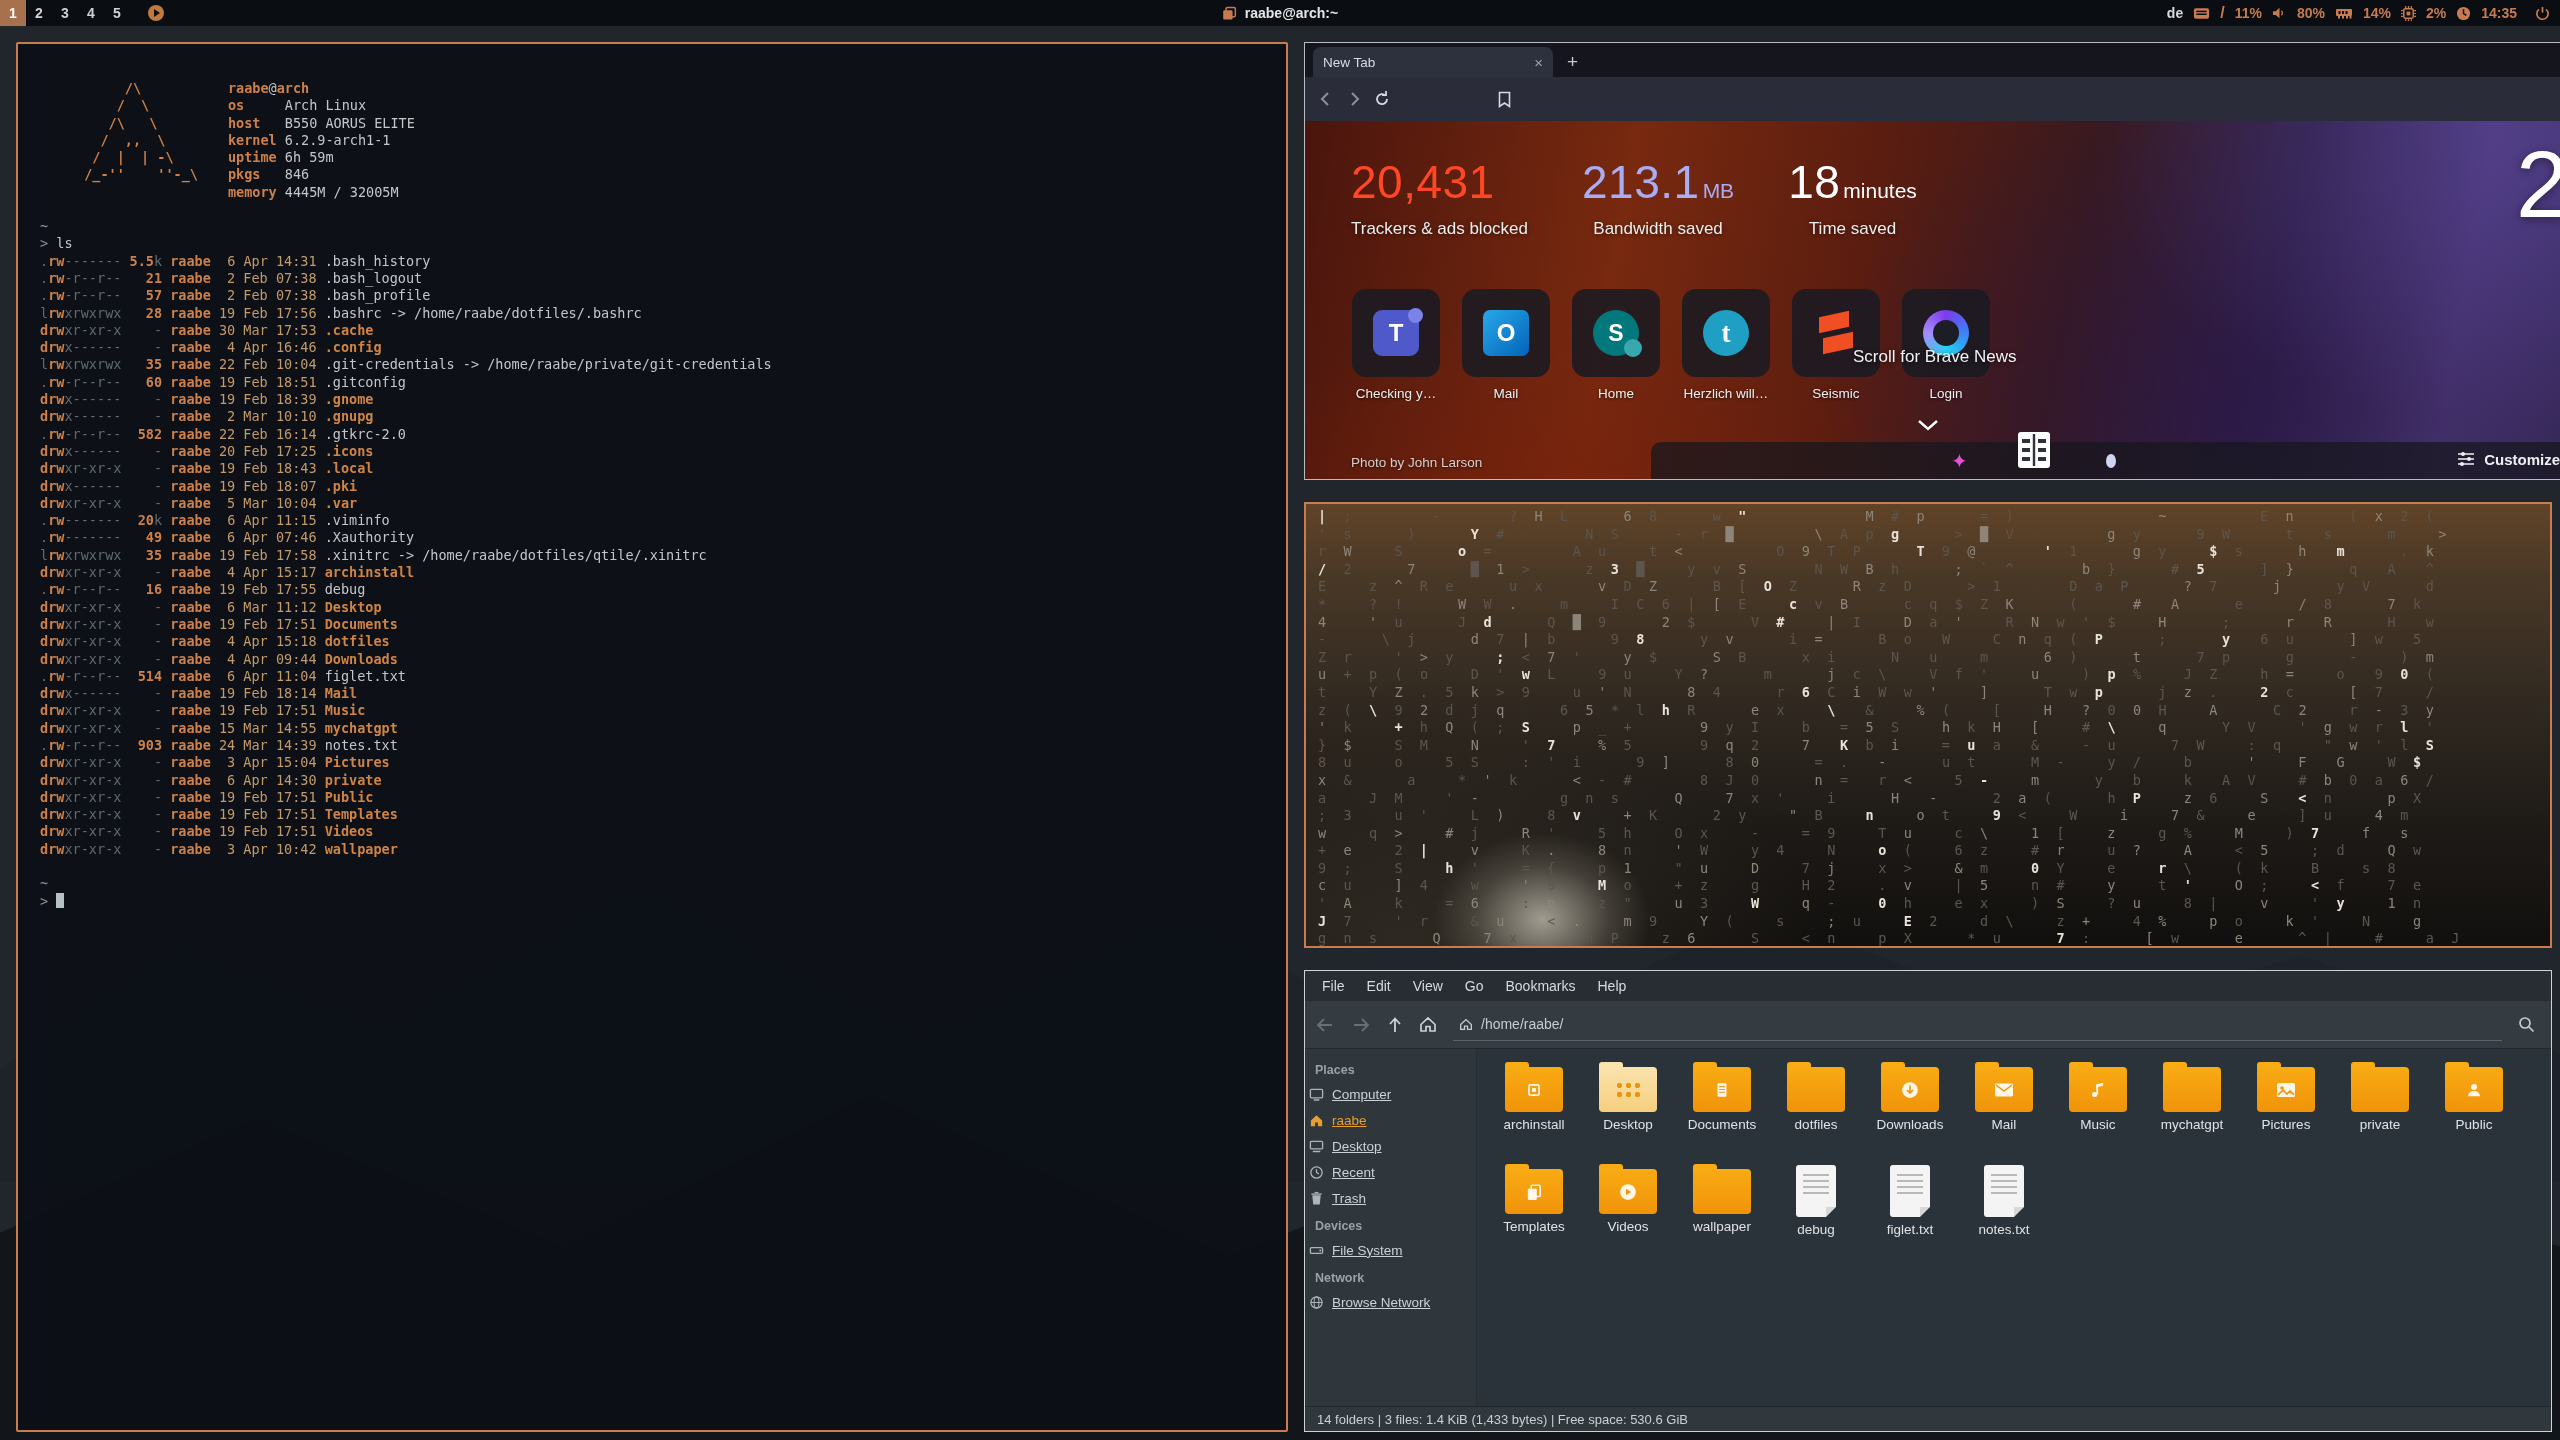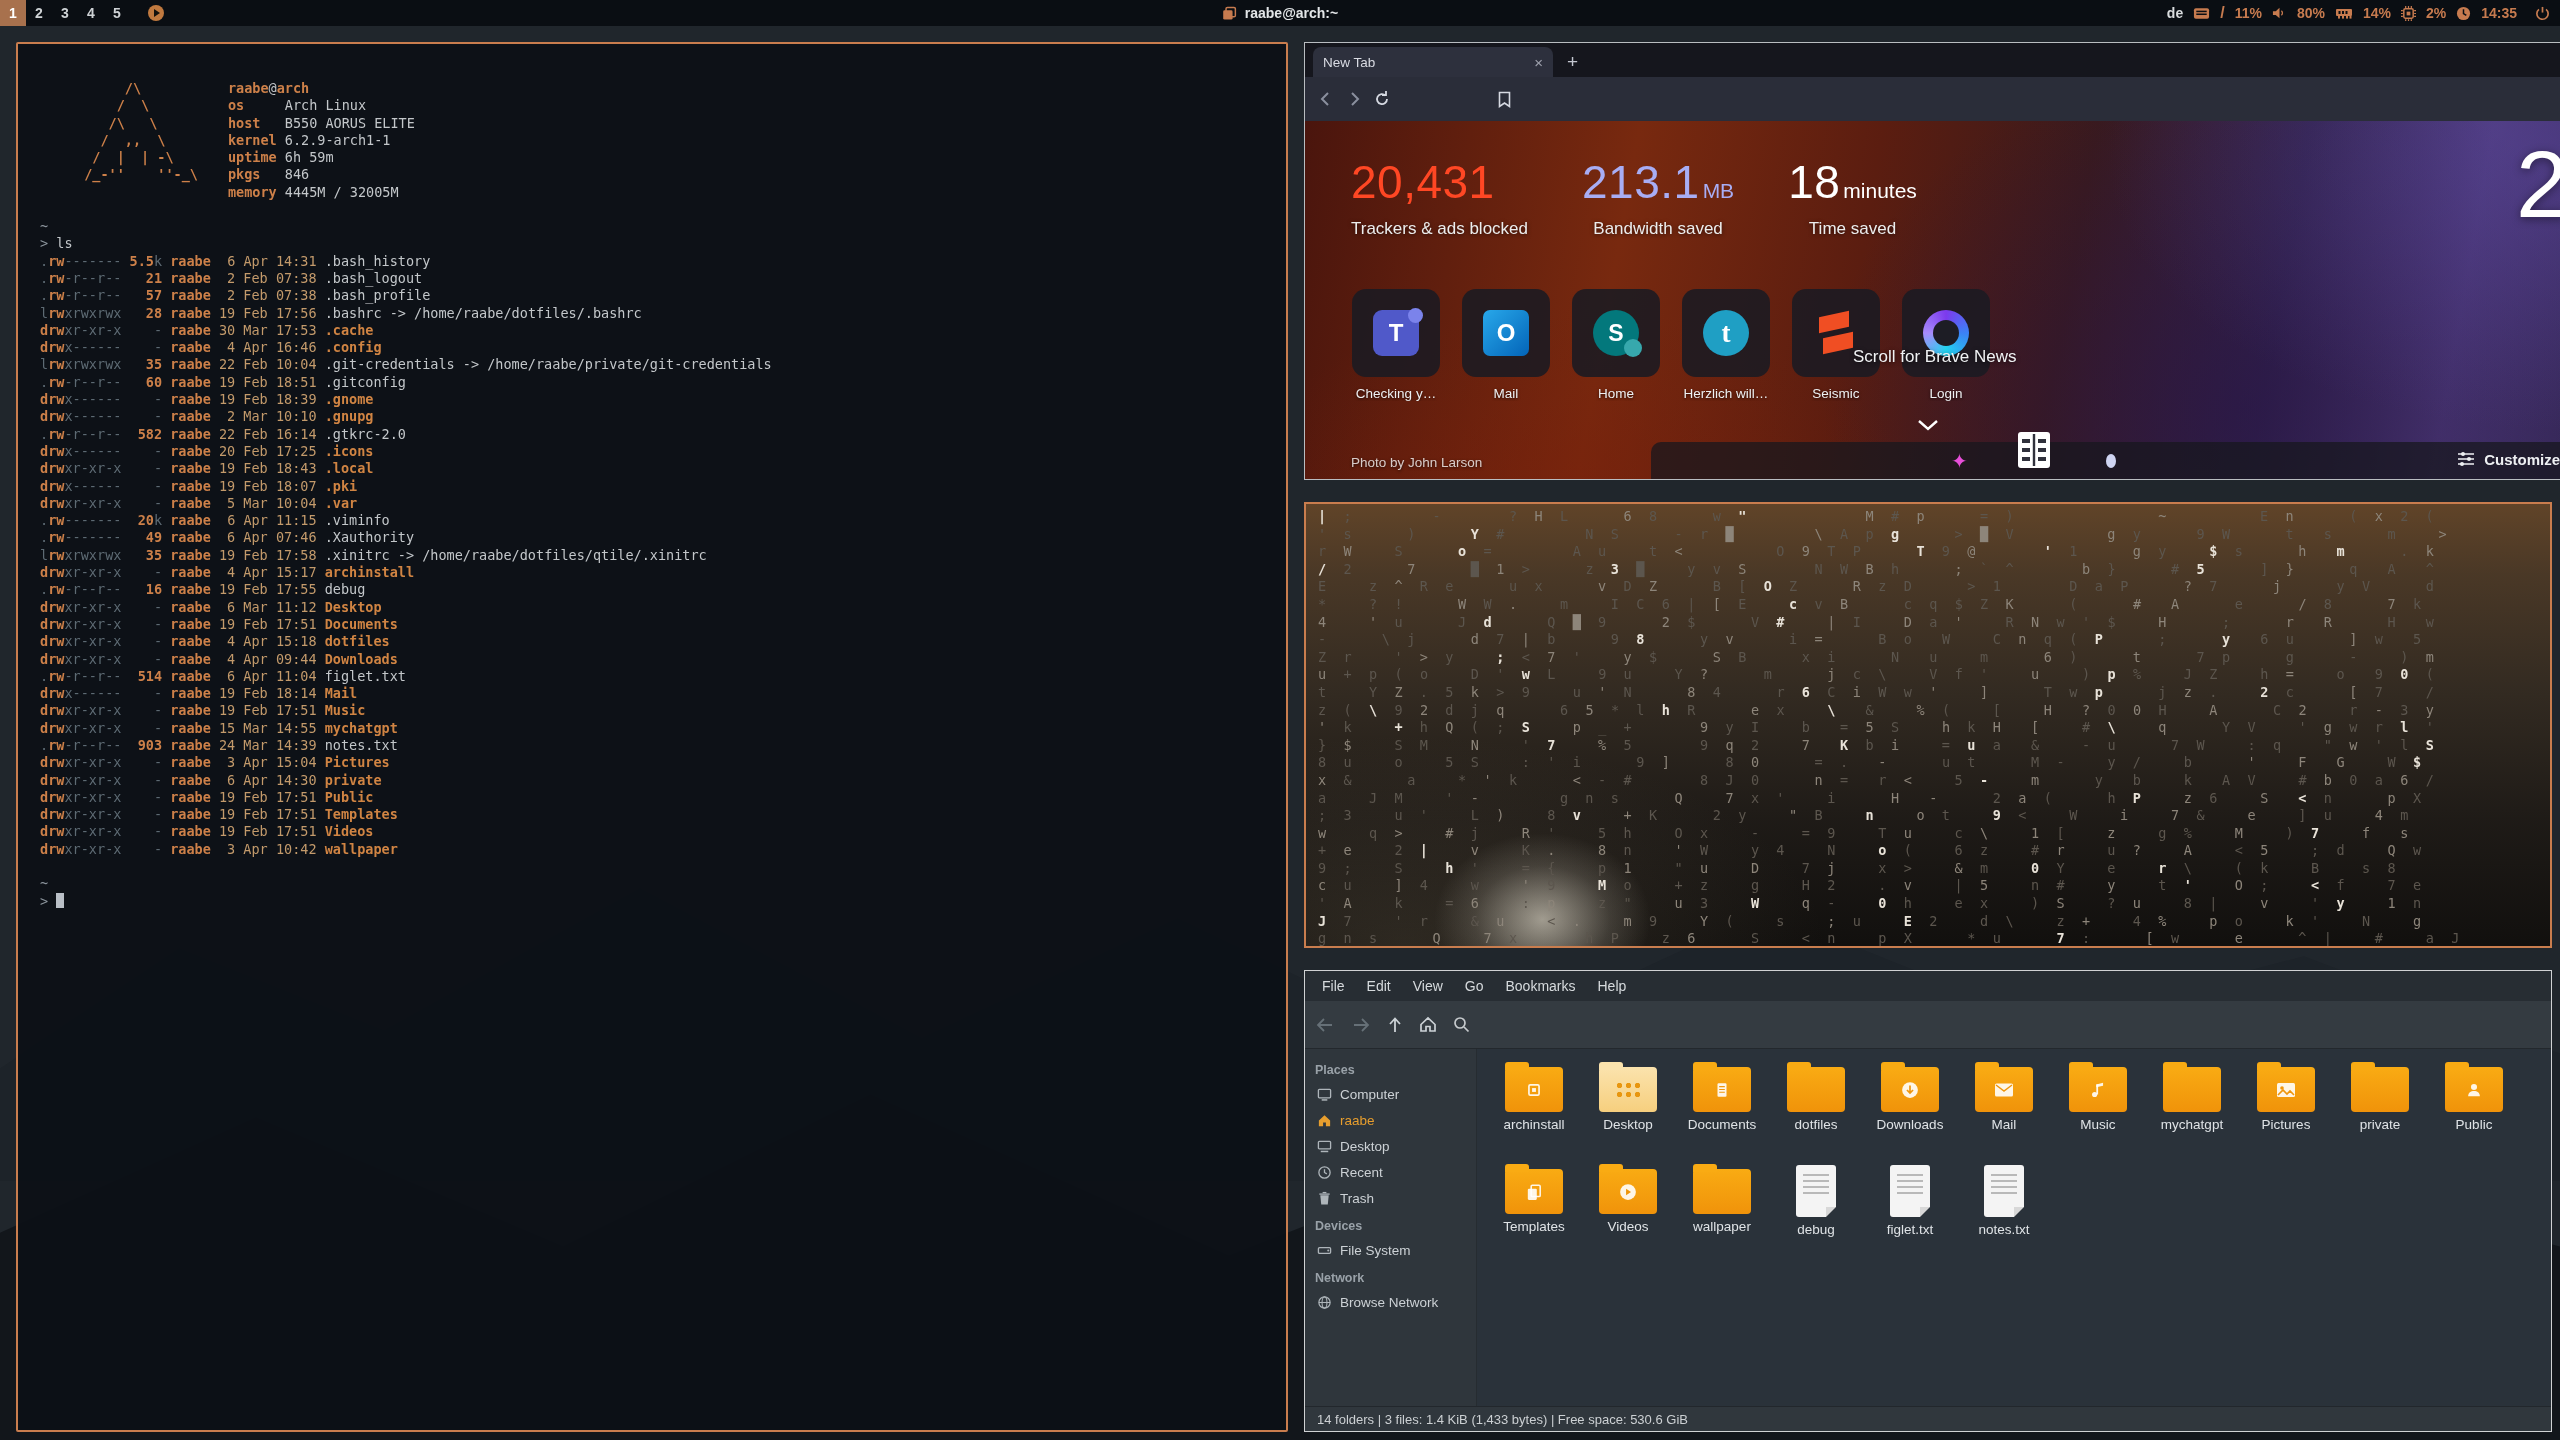--- a/index.html
+++ b/index.html
@@ -162,22 +162,22 @@
   .fm-toolbar { height:48px; background:#343b41; border-bottom:1px solid #23282d; display:flex;
     align-items:center; padding:0 10px; gap:16px; flex:none; }
   .fm-nav { color:#667077; display:flex; }
   .fm-nav.lit { color:#ccd2d6; }
   .fm-path { flex:1; display:flex; align-items:center; gap:8px; height:32px;
     border-bottom:1px solid #5b646c; color:#c8cdd1; font-size:14px; padding:0 6px; }
   .fm-search { color:#c6cacd; display:flex; padding-right:6px; }
   .fm-body { flex:1; display:flex; min-height:0; }
   .fm-side { width:172px; background:#2f363c; border-right:1px solid #262c31; padding-top:6px; flex:none; }
   .side-h { font-size:12.5px; font-weight:bold; color:#99a1a8; padding:8px 10px 4px; }
-  .side-item { height:26px; display:flex; align-items:center; gap:8px; padding:0 12px;
-    color:#ccd1d5; font-size:13.5px; }
+  .side-item { height:26px; display:flex; align-items:center; gap:8px; padding:0 4px;
+    color:#ccd1d5; font-size:13.5px;text-decoration:underline; }
   .side-item .si-ic { color:#aeb5ba; display:flex; }
   .side-item.active { color:#e79e2e; }
   .side-item.active .si-ic { color:#e79e2e; }
   .fm-content { flex:1; background:#2a323a; padding:12px 10px; display:flex; flex-wrap:wrap;
     align-content:flex-start; }
   .f-tile { width:92px; height:98px; text-align:center; margin:0 1px 4px; }
   .f-label { font-size:13.5px; color:#dfe3e6; margin-top:5px; white-space:nowrap; overflow:hidden; text-overflow:ellipsis; }
   .folder-ic { width:58px; height:45px; margin:6px auto 0; border-radius:4px;
     background:linear-gradient(180deg,#f9ab13,#f0930a); position:relative; }
   .folder-ic::before { content:""; position:absolute; left:0px; top:-5px; width:24px; height:8px;
@@ -538,20 +538,26 @@
     <span class="fm-nav lit">
       <svg width="16" height="18" viewBox="0 0 16 18">
           <path d="M8 16V3M3 8l5-5.5L13 8" stroke="currentColor" stroke-width="1.8" fill="none"></path>
         </svg>
       </span>
     <span class="fm-nav lit">
       <svg width="18" height="17" viewBox="0 0 18 17">
           <path d="M2 8.5L9 2l7 6.5V15h-5v-4.5H7V15H2z" stroke="currentColor" stroke-width="1.7" fill="none"></path>
         </svg>
       </span>
+    <div class="fm-path">
+      <svg width="14" height="13" viewBox="0 0 18 17">
+          <path d="M2 8.5L9 2l7 6.5V15h-5v-4.5H7V15H2z" stroke="currentColor" stroke-width="1.7" fill="none"></path>
+        </svg>
+      <span>/home/raabe/</span>
+    </div>
     <span class="fm-search">
       <svg width="17" height="17" viewBox="0 0 17 17">
           <circle cx="7" cy="7" r="5" fill="none" stroke="currentColor" stroke-width="1.7"></circle>
           <path d="M11 11l4.5 4.5" stroke="currentColor" stroke-width="1.7"></path>
         </svg>
       </span>
   </div>
   <div class="fm-body">
     <div class="fm-side">
         <div class="side-h">Places</div>

